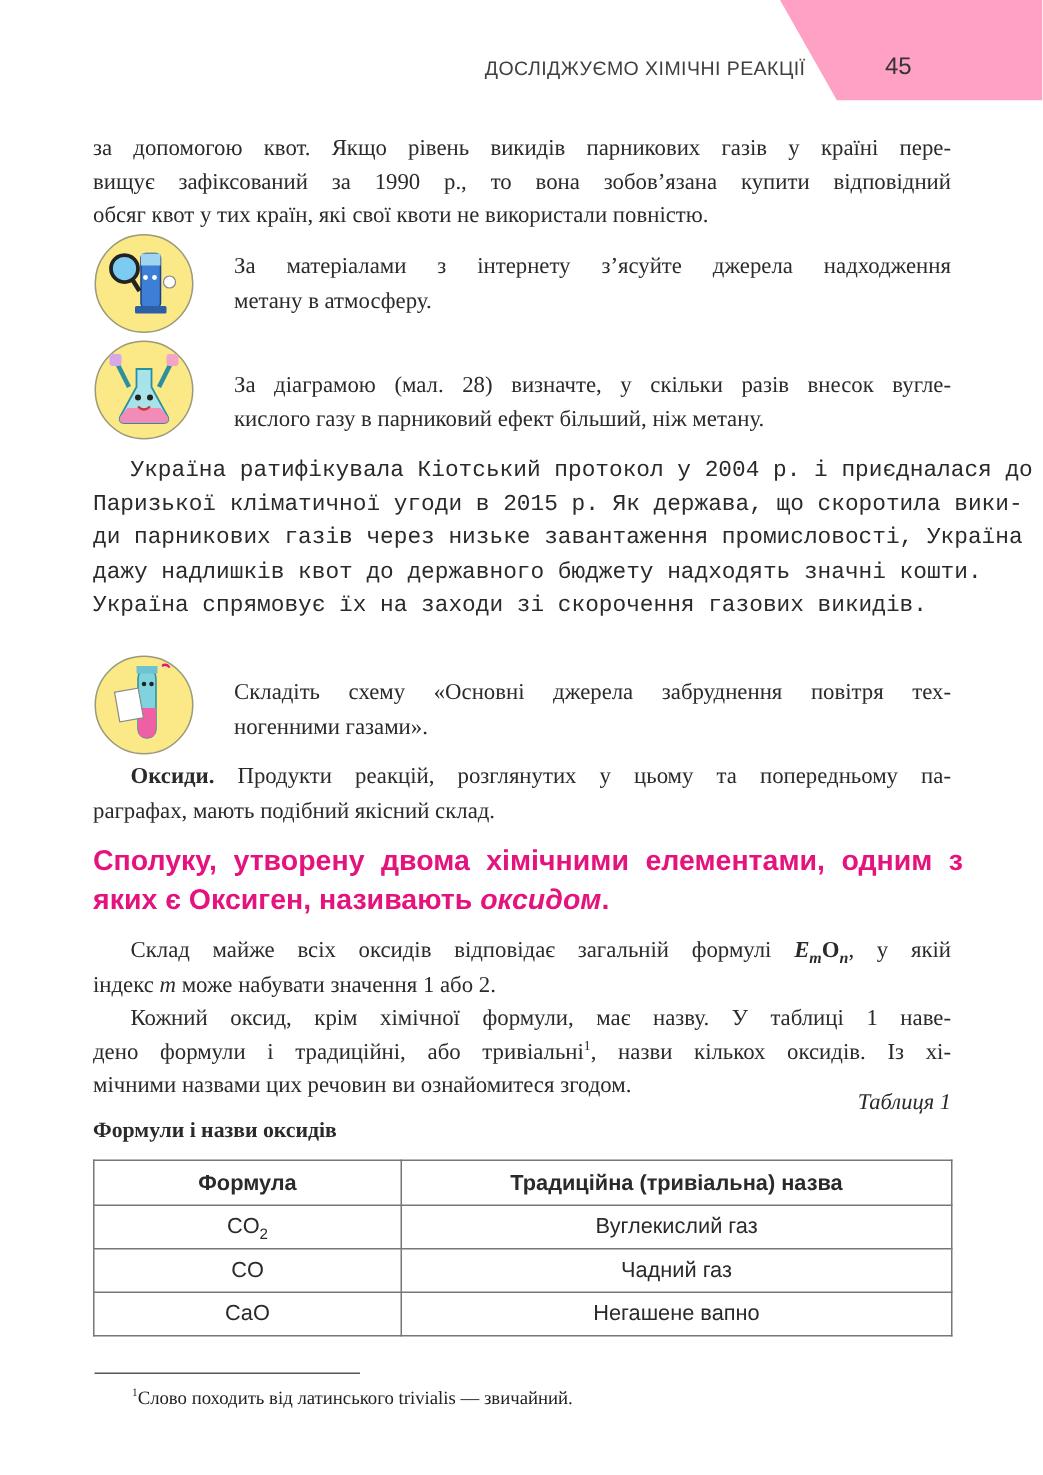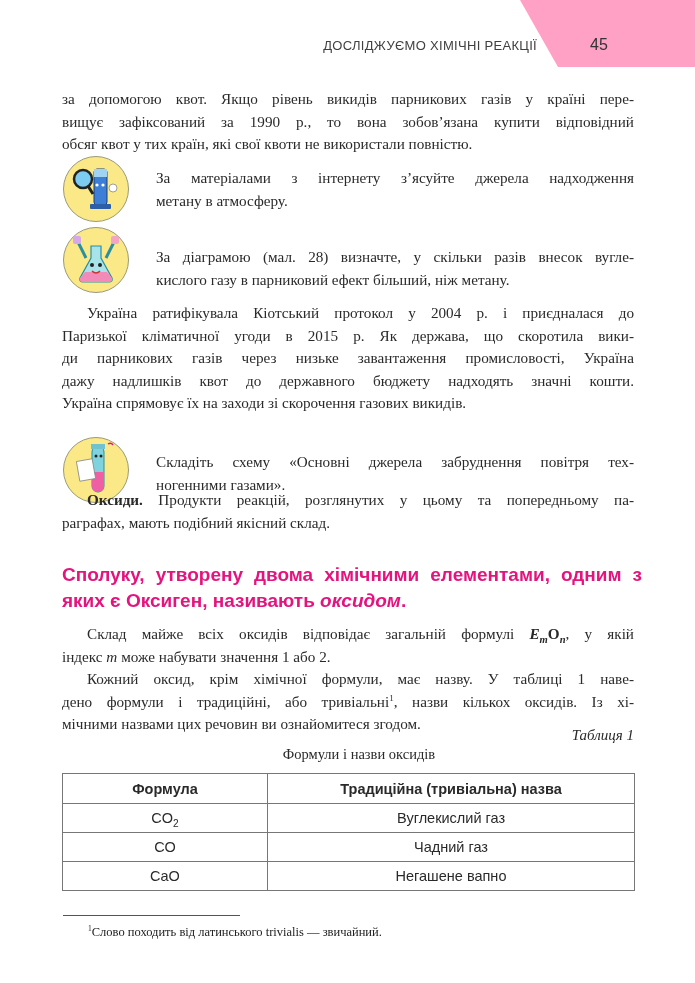--- a/index.html
+++ b/index.html
@@ -20,21 +20,21 @@
   .page-num {
     position: absolute; top: 36px; left: 590px; width: 60px; text-align: left;
     font-family: "Liberation Sans", "DejaVu Sans", sans-serif;
     font-size: 16px; color: #333;
   }
   .p {
     position: absolute; left: 62px; width: 572px;
     font-size: 15.2px; line-height: 22.5px; text-align: justify;
     font-family: "Liberation Serif", "DejaVu Serif", serif; color: #2a2a2a;
   }
-  .p.indent { text-indent: 25px; }
+  .p.indent { text-indent: 25px; font-family: Liberation Mono, monospace; }
   .line { display: block; text-align-last: justify; white-space: nowrap; }
   .line.last { text-align-last: left; }
   .task {
     position: absolute; left: 156px; width: 478px;
     font-size: 15.2px; line-height: 22.5px;
     font-family: "Liberation Serif", "DejaVu Serif", serif; color: #2a2a2a;
   }
   .icon-circle {
     position: absolute; left: 63px; width: 64px; height: 64px; border-radius: 50%;
     background: #fbe886; border: 1px solid #9a9a7a;
@@ -44,22 +44,22 @@
     position: absolute; left: 62px; top: 562px; width: 580px;
     font-family: "Liberation Sans", "DejaVu Sans", sans-serif; font-weight: bold;
     font-size: 19px; line-height: 26px; color: #e5137d;
   }
   .table-caption {
     position: absolute; right: 61px; top: 727px;
     font-style: italic; font-size: 15px;
     font-family: "Liberation Serif", "DejaVu Serif", serif;
   }
   .table-title {
-    position: absolute; left: 73px; width: 572px; top: 746px; text-align: center;
-    font-weight: normal; font-size: 14.5px;
+    position: absolute; left: 62px; width: 572px; top: 746px; text-align: left;
+    font-weight: bold; font-size: 14.5px;
     font-family: "Liberation Serif", "DejaVu Serif", serif;
   }
   table.oxides {
     position: absolute; left: 62px; top: 773px; width: 573px;
     border-collapse: collapse; font-size: 14.5px;
     font-family: Liberation Sans, sans-serif;
   }
   table.oxides th, table.oxides td {
     border: 1.3px solid #777; text-align: center; height: 28px; padding: 0;
   }
@@ -143,21 +143,21 @@
     <circle cx="32" cy="18" r="1.5" fill="#222"></circle>
       <circle cx="37" cy="18" r="1.5" fill="#222"></circle>
     <path d="M44 6 q3 -2 5 1" stroke="#e5137d" stroke-width="1.5" fill="none"></path>
   </svg>
 </div>
 <div class="task" style="top:451px;">
   <span class="line">Складіть схему «Основні джерела забруднення повітря тех-</span>
   <span class="line last">ногенними газами».</span>
 </div>
 
-<div class="p" style="top:489px;">
+<div class="p" style="top:507px;">
   <span class="line" style="padding-left:25px;"><b>Оксиди.</b><span> Продукти реакцій, розглянутих у цьому та попередньому па-</span></span>
   <span class="line last">раграфах, мають подібний якісний склад.</span>
 </div>
 
 <div class="rule-heading">
   <span class="line">Сполуку, утворену двома хімічними елементами, одним з</span>
   <span class="line last"><span>яких є Оксиген, називають </span><i>оксидом</i><span>.</span></span>
 </div>
 
 <div class="p" style="top:623px;">

